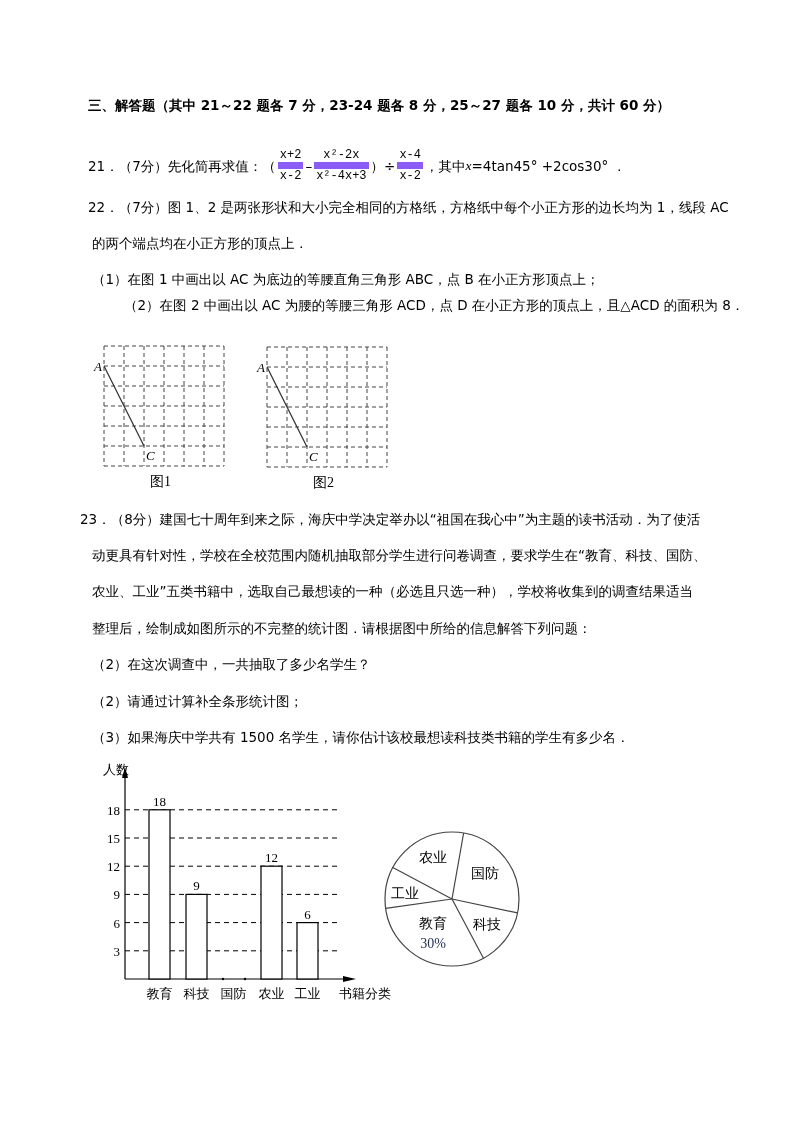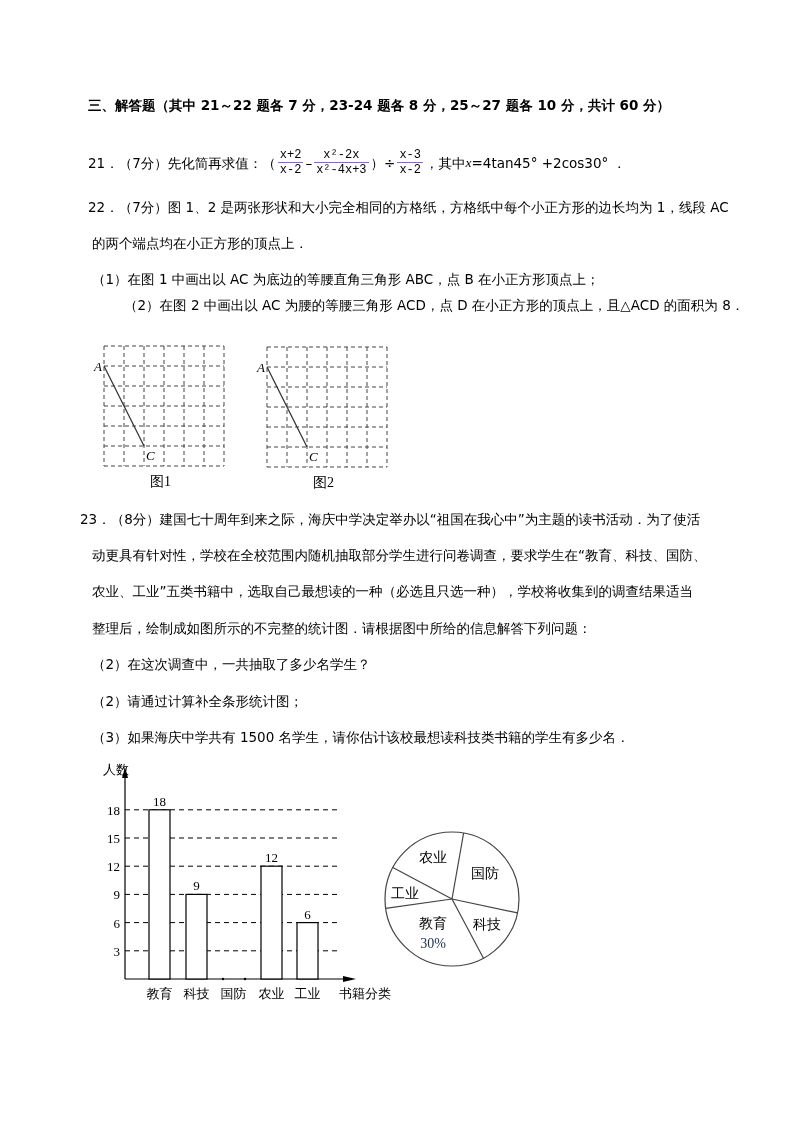--- a/index.html
+++ b/index.html
@@ -4,21 +4,21 @@
 <style>
   html, body { margin: 0; padding: 0; background: #ffffff; }
   body { width: 794px; height: 1123px; position: relative; overflow: hidden;
          font-family: "DejaVu Sans", sans-serif; color: #000; }
   .abs { position: absolute; white-space: nowrap; }
   .txt { font-size: 13.5px; line-height: 18px; }
   .bold { font-weight: bold; }
   .it { font-style: italic; font-family: "Liberation Serif", serif; }
   .frac { display: inline-block; vertical-align: middle; text-align: center; margin: 0 2px;
           font-family: "Liberation Mono", monospace; font-size: 12px; line-height: 14px; }
-  .frac .num { display: block; border-bottom: 1px solid #8b5cf6; padding: 0 2px; }
+  .frac .num { display: block; border-bottom: 7px solid #8b5cf6; padding: 0 2px; }
   .frac .den { display: block; padding: 0 2px; }
   svg text { font-family: "Liberation Serif", serif; }
 </style>
 </head>
 <body>
 
 <div class="abs txt bold" style="left:88px; top:96px;">三、解答题（其中 21～22 题各 7 分，23-24 题各 8 分，25～27 题各 10 分，共计 60 分）</div>
 
 <div class="abs txt" style="left:88px; top:148px; display:flex; align-items:center;">
   <span>21．（7分）先化简再求值：（</span>
@@ -26,21 +26,21 @@
     <span class="num">x+2</span>
     <span class="den">x-2</span>
   </span>
   <span>–</span>
   <span class="frac">
     <span class="num">x²-2x</span>
     <span class="den">x²-4x+3</span>
   </span>
   <span>）÷</span>
   <span class="frac">
-    <span class="num">x-3</span>
+    <span class="num">x-4</span>
     <span class="den">x-2</span>
   </span>
   <span>，其中 </span>
   <span class="it">x</span>
   <span>=4tan45° +2cos30° ．</span>
 </div>
 
 <div class="abs txt" style="left:88px; top:198px;">22．（7分）图 1、2 是两张形状和大小完全相同的方格纸，方格纸中每个小正方形的边长均为 1，线段 AC</div>
 <div class="abs txt" style="left:92px; top:234px;">的两个端点均在小正方形的顶点上．</div>
 <div class="abs txt" style="left:92px; top:270px;">（1）在图 1 中画出以 AC 为底边的等腰直角三角形 ABC，点 B 在小正方形顶点上；</div>

